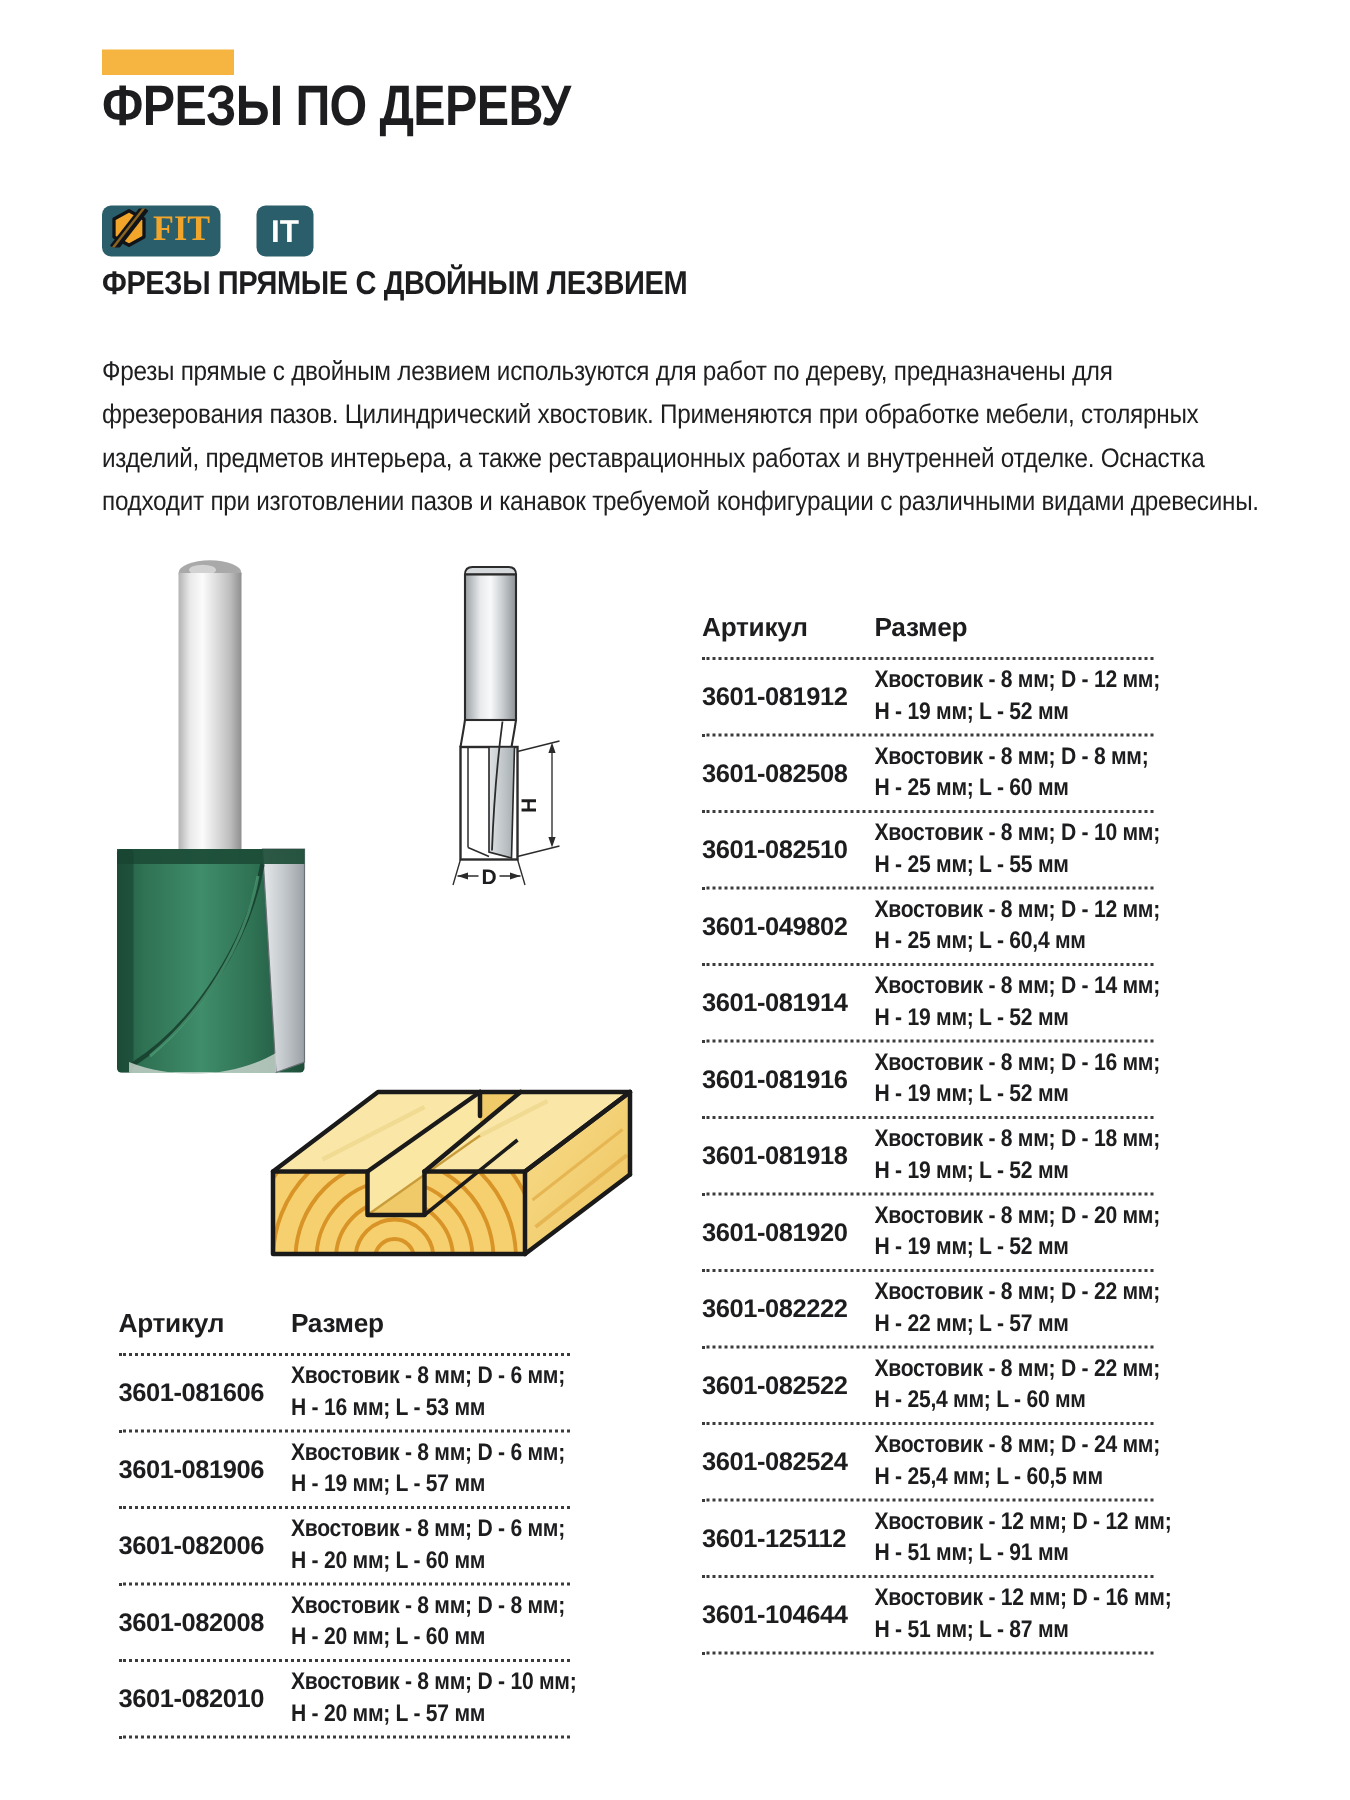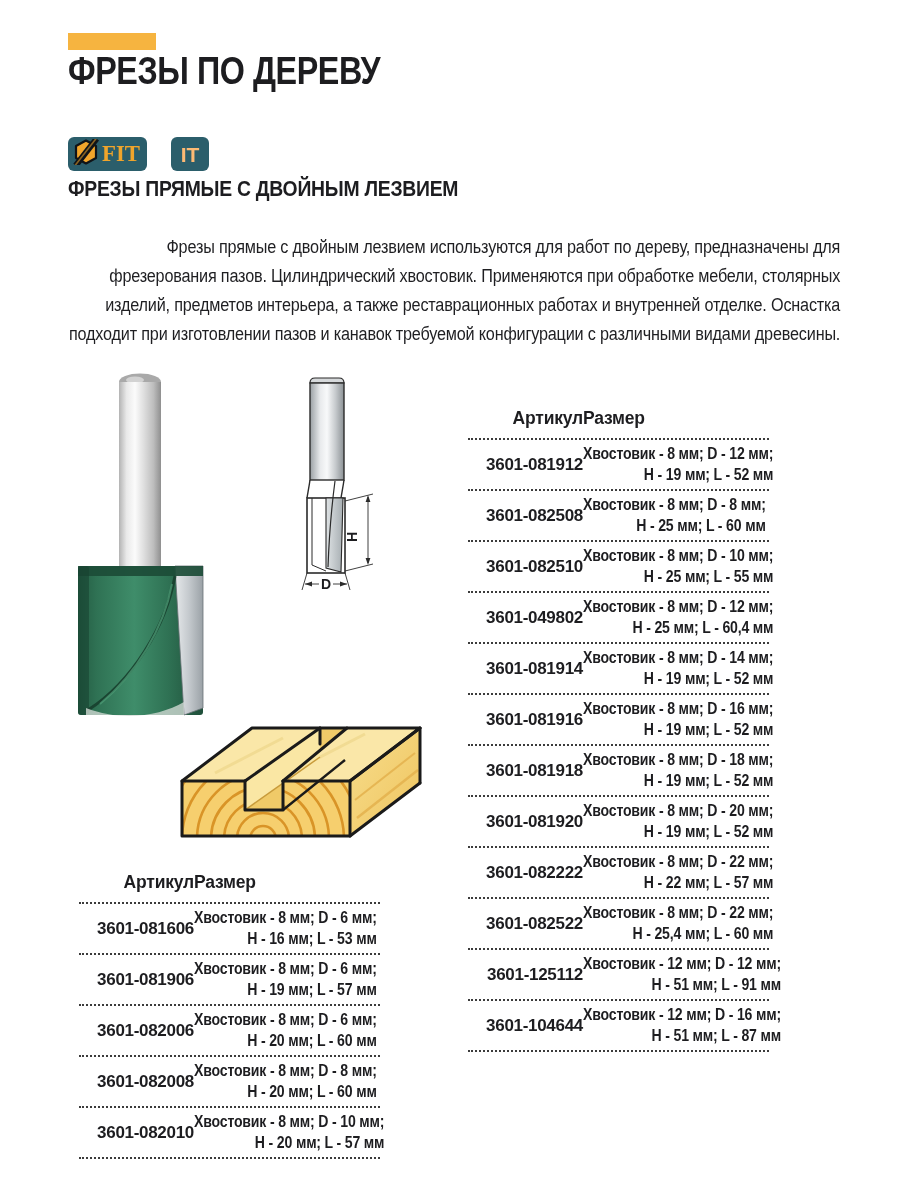--- a/index.html
+++ b/index.html
@@ -1,20 +1,20 @@
 <!DOCTYPE html>
 <html><head>
 <meta charset="utf-8">
 <style>
   * { margin:0; padding:0; box-sizing:border-box; }
   html,body { background:#ffffff; }
   body { font-family:"Liberation Sans", sans-serif; color:#1d1d20; }
   .page {
     position:relative; width:900px; height:1200px; background:#ffffff;
-    overflow:hidden; margin:0 auto;text-align:right;
+    overflow:hidden; margin:0 auto;
   }
   .accent-bar { position:absolute; left:68px; top:33px; width:88px; height:17px; background:#F6B440; }
   .page-title {
     position:absolute; left:68px; top:50px; font-size:38px; font-weight:700;
     letter-spacing:-0.5px; color:#1d1d20; white-space:nowrap;
     transform:scaleX(0.85); transform-origin:left top;
   }
   .logo-row { position:absolute; left:68px; top:137px; height:34px; display:flex; gap:24px; }
   .fit-logo {
     width:79px; height:34px; background:#2B5E6B; border-radius:6px;
@@ -22,21 +22,21 @@
   }
   .fit-logo .fit-text {
     font-family:"Liberation Serif", serif; font-weight:700; font-size:24px;
     color:#F1A52B; letter-spacing:0px; transform:scaleX(0.95); line-height:1;
     padding-bottom:2px;
   }
   .it-logo {
     width:38px; height:34px; background:#2B5E6B; border-radius:6px;
     display:flex; align-items:center; justify-content:center;
   }
-  .it-logo span { color:#fdba74; font-weight:700; font-size:21px; line-height:1; }
+  .it-logo span { color:#ffffff; font-weight:700; font-size:21px; line-height:1; }
   .section-subtitle {
     position:absolute; left:68px; top:176px; font-size:22px; font-weight:700;
     letter-spacing:-0.3px; white-space:nowrap;
     transform:scaleX(0.88); transform-origin:left top; color:#1d1d20;
   }
   .description {
     position:absolute; left:68px; top:233px; width:858px; font-size:18px;
     line-height:29px; font-weight:400; color:#1f1f22; letter-spacing:-0.2px;
     transform:scaleX(0.9); transform-origin:left top;
   }
@@ -360,20 +360,27 @@
         </div>
 
         <div class="trow">
           <span class="cell-art">3601-082522</span>
           <span class="cell-size">
             <span>Хвостовик - 8 мм; D - 22 мм;</span>
             <span>H - 25,4 мм; L - 60 мм</span>
           </span>
         </div>
 
+        <div class="trow">
+          <span class="cell-art">3601-082524</span>
+          <span class="cell-size">
+            <span>Хвостовик - 8 мм; D - 24 мм;</span>
+            <span>H - 25,4 мм; L - 60,5 мм</span>
+          </span>
+        </div>
 
         <div class="trow">
           <span class="cell-art">3601-125112</span>
           <span class="cell-size">
             <span>Хвостовик - 12 мм; D - 12 мм;</span>
             <span>H - 51 мм; L - 91 мм</span>
           </span>
         </div>
 
 

